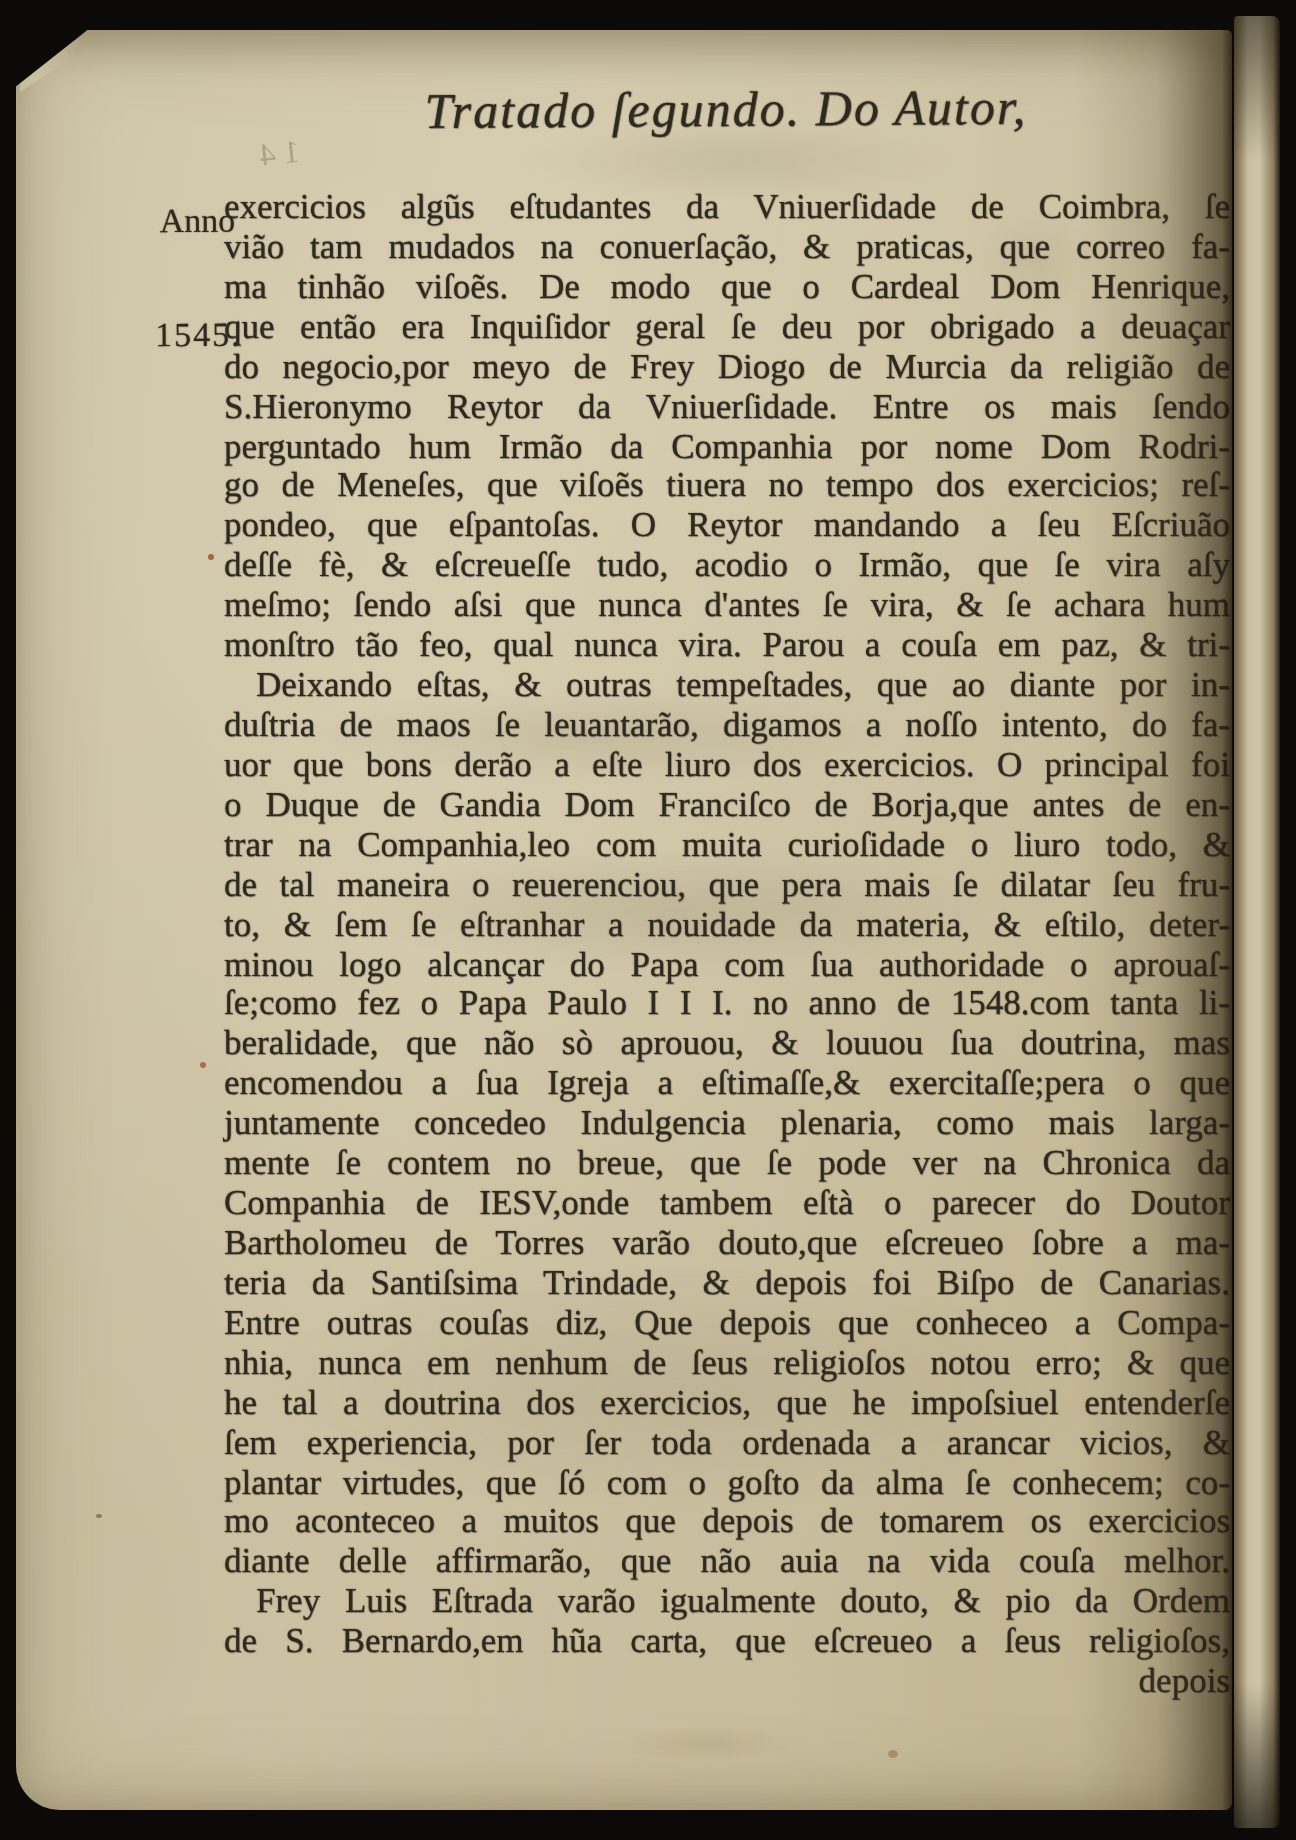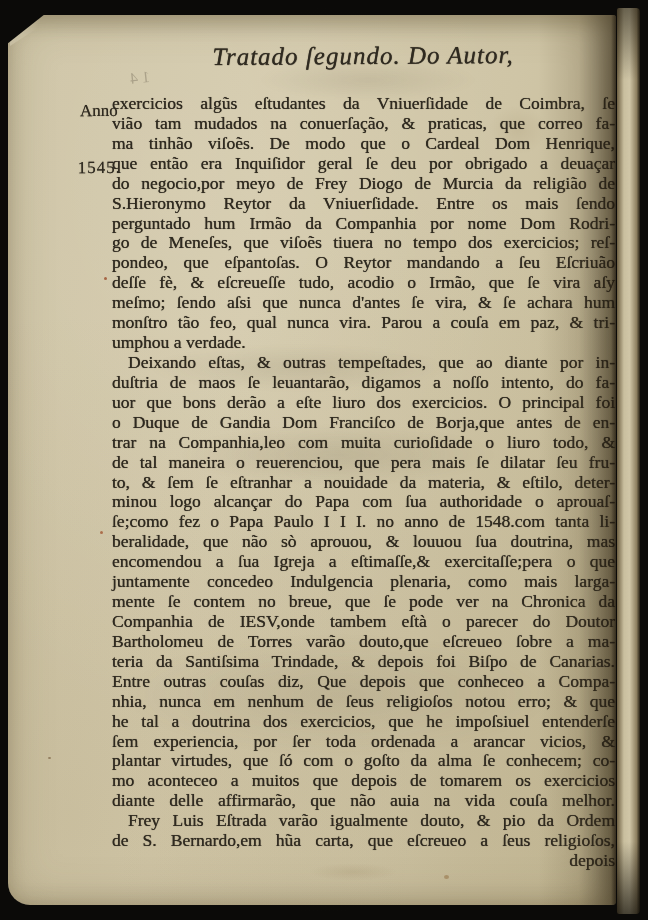--- a/index.html
+++ b/index.html
@@ -148,21 +148,20 @@
           <div class="line">ma tinhão viſoẽs.  De modo que o Cardeal Dom Henrique,</div>
           <div class="line">que então era Inquiſidor geral ſe deu por obrigado a deuaçar</div>
           <div class="line">do negocio,por meyo de Frey Diogo de Murcia da religião de</div>
           <div class="line">S.Hieronymo Reytor da Vniuerſidade.  Entre os mais ſendo</div>
           <div class="line">perguntado hum Irmão da Companhia por nome Dom Rodri-</div>
           <div class="line">go de Meneſes, que viſoẽs tiuera no tempo dos exercicios; reſ-</div>
           <div class="line">pondeo, que eſpantoſas.  O Reytor mandando a ſeu Eſcriuão</div>
           <div class="line">deſſe fè, &amp; eſcreueſſe tudo, acodio o Irmão, que ſe vira aſy</div>
           <div class="line">meſmo; ſendo aſsi que nunca d'antes ſe vira, &amp; ſe achara hum</div>
           <div class="line">monſtro tão feo, qual nunca vira.  Parou a couſa em paz, &amp; tri-</div>
-          <div class="line no-just">umphou a verdade.</div>
           <div class="line indent">Deixando eſtas, &amp; outras tempeſtades, que ao diante por in-</div>
           <div class="line">duſtria de maos ſe leuantarão, digamos a noſſo intento, do fa-</div>
           <div class="line">uor que bons derão a eſte liuro dos exercicios. O principal foi</div>
           <div class="line">o Duque de Gandia Dom Franciſco de Borja,que antes de en-</div>
           <div class="line">trar na Companhia,leo com muita curioſidade o liuro todo, &amp;</div>
           <div class="line">de tal maneira o reuerenciou, que pera mais ſe dilatar ſeu fru-</div>
           <div class="line">to, &amp; ſem ſe eſtranhar a nouidade da materia, &amp; eſtilo, deter-</div>
           <div class="line">minou logo alcançar do Papa com ſua authoridade o aprouaſ-</div>
           <div class="line">ſe;como fez o Papa Paulo I I I. no anno de 1548.com tanta li-</div>
           <div class="line">beralidade, que não sò aprouou, &amp; louuou ſua doutrina, mas</div>

